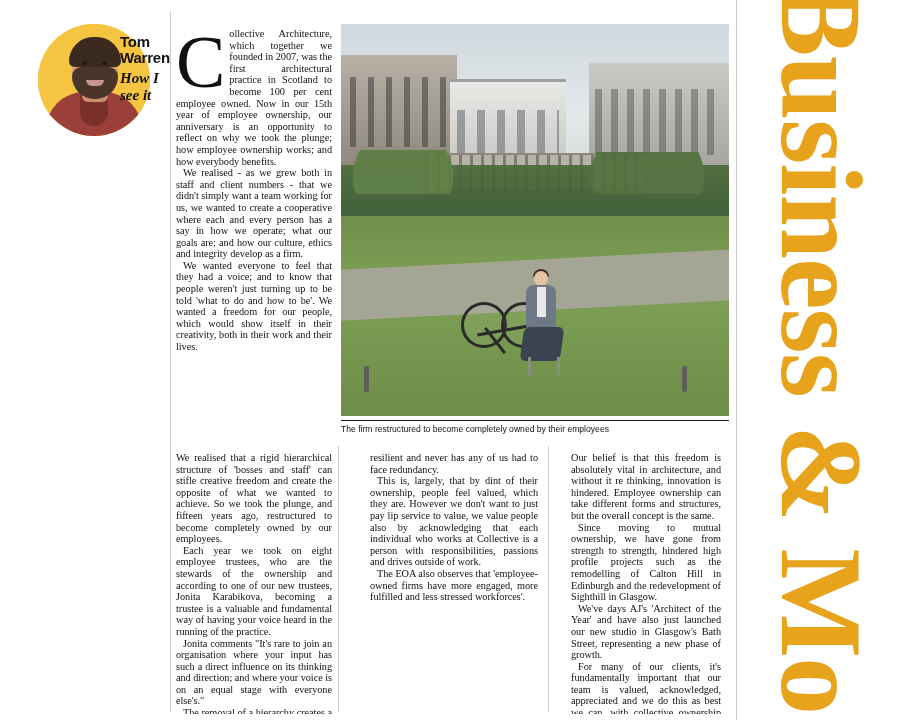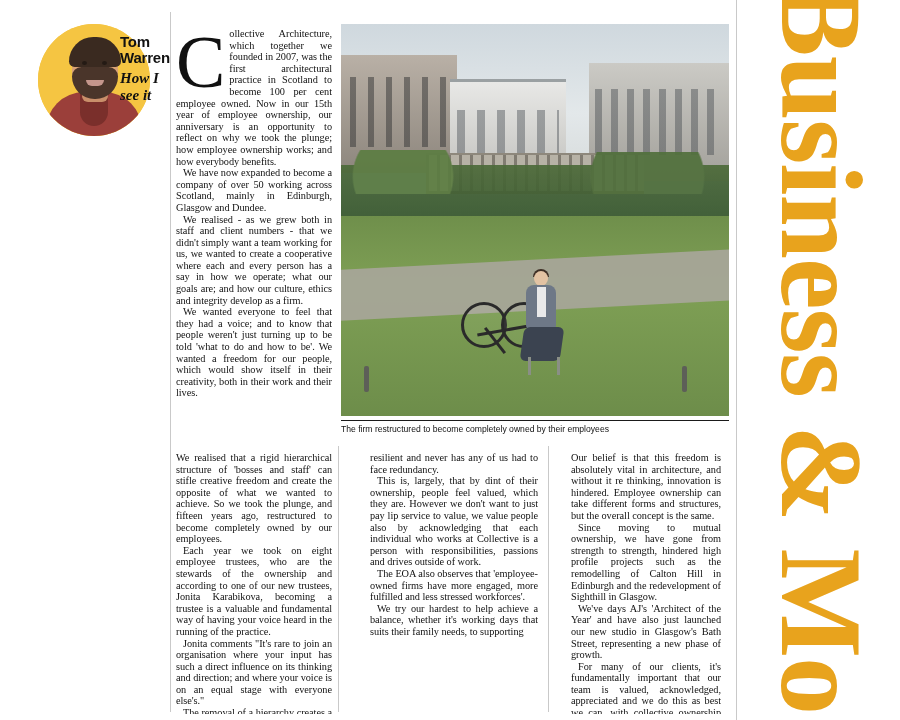--- a/index.html
+++ b/index.html
@@ -477,21 +477,20 @@
       <div>Warren</div>
     </div>
     <div id="author-strapline">
       <div>How I</div>
       <div>see it</div>
     </div>
   </div>
 
   <div class="col" id="col-intro">
     <p class="first"><span id="dropcap">C</span><span>ollective Architecture, which together we founded in 2007, was the first architectural practice in Scotland to become 100 per cent employee owned. Now in our 15th year of employee ownership, our anniversary is an opportunity to reflect on why we took the plunge; how employee ownership works; and how everybody benefits.</span></p>
-    <p>We have now expanded to become a company of over 50 working across Scotland, mainly in Edinburgh, Glasgow and Dundee.</p>
     <p>We realised - as we grew both in staff and client numbers - that we didn't simply want a team working for us, we wanted to create a cooperative where each and every person has a say in how we operate; what our goals are; and how our culture, ethics and integrity develop as a firm.</p>
     <p>We wanted everyone to feel that they had a voice; and to know that people weren't just turning up to be told 'what to do and how to be'. We wanted a freedom for our people, which would show itself in their creativity, both in their work and their lives.</p>
   </div>
 
   <div id="photo-wrap">
     <div id="photo">
       <div class="sky"></div>
       <div class="building-left"></div>
       <div class="building-mid"></div>
       <div class="building-right"></div>
@@ -544,21 +543,20 @@
     <p class="first">We realised that a rigid hierarchical structure of 'bosses and staff' can stifle creative freedom and create the opposite of what we wanted to achieve. So we took the plunge, and fifteen years ago, restructured to become completely owned by our employees.</p>
     <p>Each year we took on eight employee trustees, who are the stewards of the ownership and according to one of our new trustees, Jonita Karabikova, becoming a trustee is a valuable and fundamental way of having your voice heard in the running of the practice.</p>
     <p>Jonita comments "It's rare to join an organisation where your input has such a direct influence on its thinking and direction; and where your voice is on an equal stage with everyone else's."</p>
     <p>The removal of a hierarchy creates a freedom to speak for and against, and this freedom shows in our work."The Employee Ownership</p>
   </div>
 
   <div class="col" id="col-2">
     <p class="first">resilient and never has any of us had to face redundancy.</p>
     <p>This is, largely, that by dint of their ownership, people feel valued, which they are. However we don't want to just pay lip service to value, we value people also by acknowledging that each individual who works at Collective is a person with responsibilities, passions and drives outside of work.</p>
     <p>The EOA also observes that 'employee-owned firms have more engaged, more fulfilled and less stressed workforces'.</p>
-    <p>We try our hardest to help achieve a balance, whether it's working days that suits their family needs, to supporting</p>
   </div>
 
   <div class="col" id="col-3">
     <p class="first">Our belief is that this freedom is absolutely vital in architecture, and without it re thinking, innovation is hindered. Employee ownership can take different forms and structures, but the overall concept is the same.</p>
     <p>Since moving to mutual ownership, we have gone from strength to strength, hindered high profile projects such as the remodelling of Calton Hill in Edinburgh and the redevelopment of Sighthill in Glasgow.</p>
     <p>We've days AJ's 'Architect of the Year' and have also just launched our new studio in Glasgow's Bath Street, representing a new phase of growth.</p>
     <p>For many of our clients, it's fundamentally important that our team is valued, acknowledged, appreciated and we do this as best we can, with collective ownership playing a key part in this.</p>
 
   </div>
 

